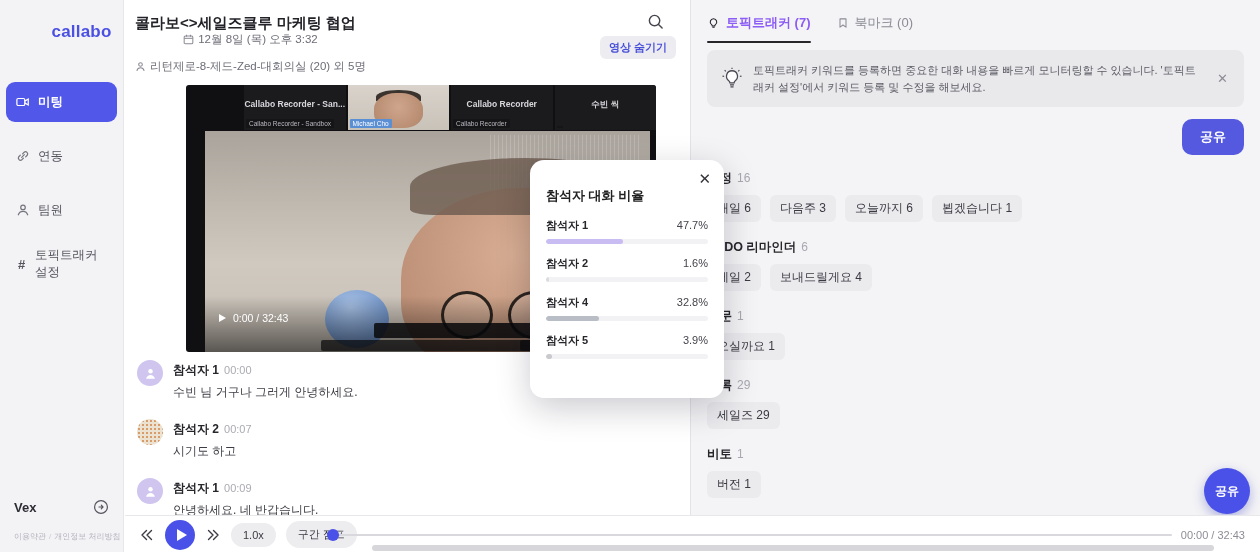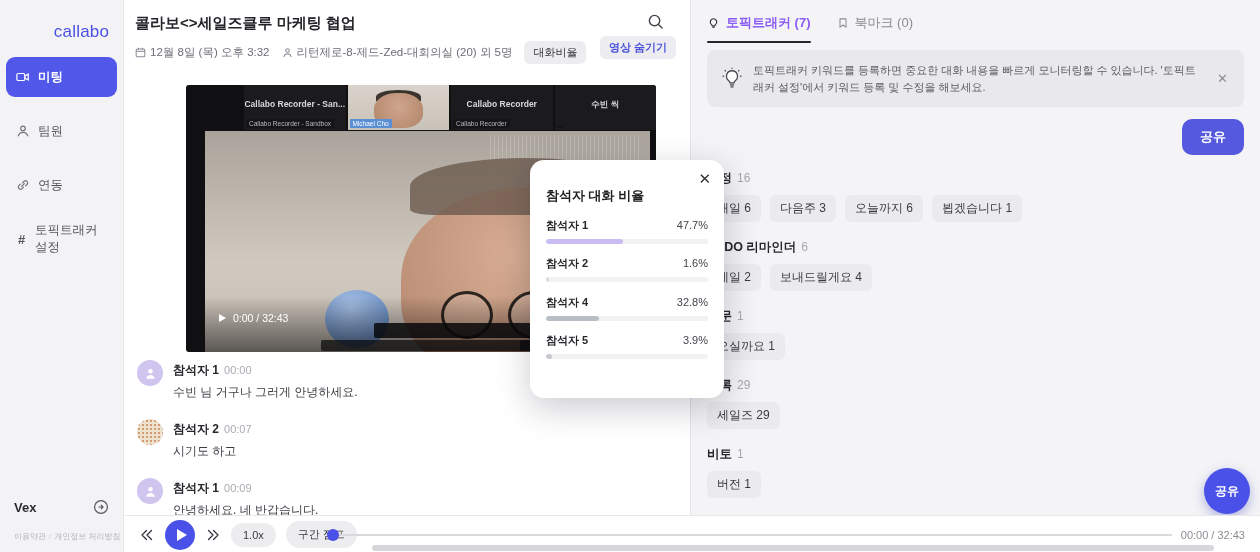--- a/index.html
+++ b/index.html
@@ -2,38 +2,38 @@
 <html><head>
 <meta charset="utf-8">
 <style>
   * { margin:0; padding:0; box-sizing:border-box; }
   html,body { width:1260px; height:552px; background:#fff; }
   body { font-family:"Liberation Sans","DejaVu Sans",sans-serif; color:#26262b; }
   .stage { position:relative; width:1260px; height:552px; overflow:hidden; background:#fff; }
 
   
   .sidebar { position:absolute; left:0; top:0; width:124px; height:552px; background:#f3f3f6; border-right:1px solid #e7e7ea; }
-  .logo { display:block; text-align:center; padding-top:22px; font-size:17px; font-weight:normal; letter-spacing:.2px; color:#4b50e3;padding-left:40px; }
-  .menu { margin-top:15px; }
+  .logo { display:block; text-align:center; padding-top:22px; font-size:17px; font-weight:bold; letter-spacing:.2px; color:#4b50e3;padding-left:40px; }
+  .menu { margin-top:40px; }
   .menu-item { display:flex; align-items:center; gap:8px; height:40px; margin:0 6px 14px 6px; padding:0 10px; border-radius:9px; font-size:12.5px; color:#55555e; cursor:pointer; }
   .menu-item.active { background:#5157e9; color:#fff; font-weight:bold; }
   .menu-item svg { flex:0 0 auto; }
   .menu-item.active svg * { stroke:#fff; }
   .hash-glyph { font-size:13px; font-weight:bold; width:14px; text-align:center; }
   .sidebar-bottom { position:absolute; left:0; bottom:0; width:100%; padding:0 14px 10px 14px; }
   .vex-row { display:flex; align-items:center; justify-content:space-between; margin-bottom:16px; }
   .vex-name { font-size:13px; font-weight:bold; color:#2c2c33; }
   .sidebar-links { font-size:8px; color:#b4b4bd; white-space:nowrap; }
   .sidebar-links .sep { margin:0 3px; color:#c9c9d1; }
 
   
   .center { position:absolute; left:125px; top:0; width:565px; height:515px; background:#fff; }
   .page-title { position:absolute; left:10px; top:14px; font-size:15px; font-weight:bold; color:#222228; }
   .search-btn { position:absolute; right:26px; top:13px; cursor:pointer; }
-  .meta-row { position:absolute; left:10px; top:41px; display:flex; align-items:center; gap:12px; font-size:11.5px; color:#6d6d78; }
+  .meta-row { position:absolute; left:10px; top:32px; display:flex; align-items:center; gap:12px; font-size:11.5px; color:#6d6d78;flex-direction:column; }
   .meta-item { display:flex; align-items:center; gap:4px; }
   .chip-sm { background:#ededf0; border-radius:6px; padding:4px 9px; font-size:11px; color:#33333b; cursor:pointer; }
   .hide-video { position:absolute; right:14px; top:36px; background:#ededf1; border-radius:6px; padding:4px 9px; font-size:11px; color:#4950d8; font-weight:bold; cursor:pointer; }
 
   
   .video { position:absolute; left:61px; top:85px; width:470px; height:267px; background:#101012; border-radius:3px; overflow:hidden; }
   .tiles { position:absolute; left:58px; top:0; right:0; height:45px; display:flex; gap:2px; }
   .tile { position:relative; flex:1; background:#1b1b1e; }
   .tile-title { position:absolute; left:0; right:0; top:14px; text-align:center; font-size:8.5px; font-weight:bold; color:#d8d8dc; white-space:nowrap; overflow:hidden; }
   .tile-sub { position:absolute; left:2px; bottom:2px; background:rgba(20,20,22,.85); color:#b9b9c0; font-size:6.5px; padding:1px 3px; border-radius:1px; white-space:nowrap; }
@@ -122,33 +122,33 @@
           <svg width="14" height="14" viewBox="0 0 16 16">
               <rect x="1" y="4" width="9" height="8" rx="1.5" fill="none" stroke="#55555e" stroke-width="1.4"></rect>
               <path d="M10 7l4-2.4v6.8L10 9" fill="none" stroke="#55555e" stroke-width="1.4"></path>
             </svg>
         </span>
         <span>미팅</span>
       </div>
       <div class="menu-item">
         <span>
           <svg width="14" height="14" viewBox="0 0 16 16">
+              <path d="M6.5 9.5l3-3M5 7l-1.8 1.8a2.5 2.5 0 0 0 3.5 3.5L8.5 10.5M11 9l1.8-1.8a2.5 2.5 0 0 0-3.5-3.5L7.5 5.5" fill="none" stroke="#75757e" stroke-width="1.4" stroke-linecap="round"></path>
+            </svg>
+        </span>
+        <span>연동</span>
+      </div>
+      <div class="menu-item">
+        <span>
+          <svg width="14" height="14" viewBox="0 0 16 16">
               <circle cx="8" cy="5" r="2.6" fill="none" stroke="#75757e" stroke-width="1.4"></circle>
               <path d="M2.5 14c.8-3 3-4.4 5.5-4.4S12.7 11 13.5 14" fill="none" stroke="#75757e" stroke-width="1.4"></path>
             </svg>
         </span>
         <span>팀원</span>
-      </div>
-      <div class="menu-item">
-        <span>
-          <svg width="14" height="14" viewBox="0 0 16 16">
-              <path d="M6.5 9.5l3-3M5 7l-1.8 1.8a2.5 2.5 0 0 0 3.5 3.5L8.5 10.5M11 9l1.8-1.8a2.5 2.5 0 0 0-3.5-3.5L7.5 5.5" fill="none" stroke="#75757e" stroke-width="1.4" stroke-linecap="round"></path>
-            </svg>
-        </span>
-        <span>연동</span>
       </div>
       <div class="menu-item">
         <span class="hash-glyph">#</span>
         <span>토픽트래커 설정</span>
       </div>
     </nav>
     <div class="sidebar-bottom">
       <div class="vex-row">
         <span class="vex-name">Vex</span>
         <span>

